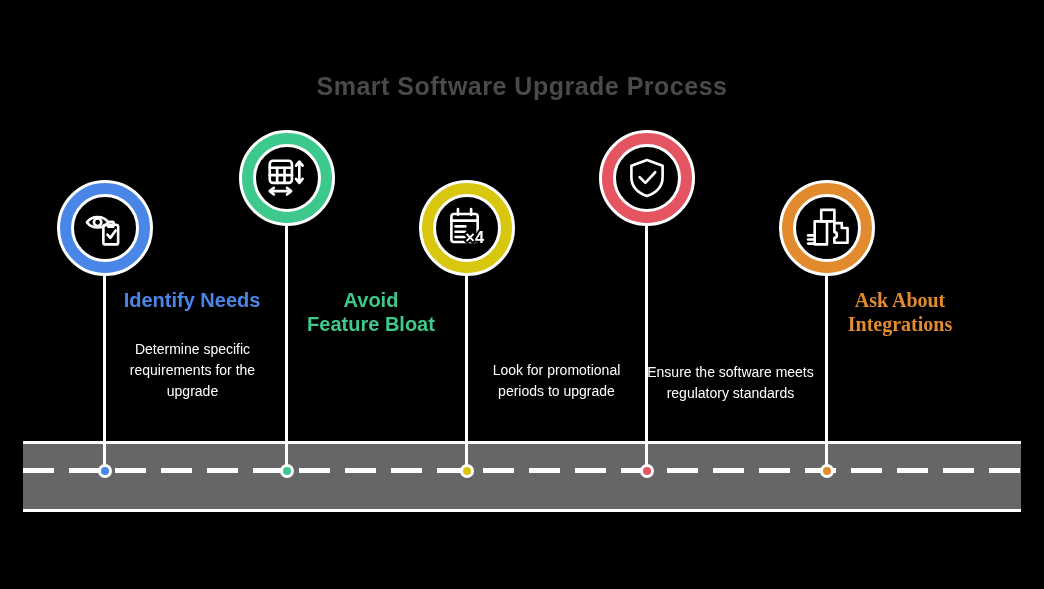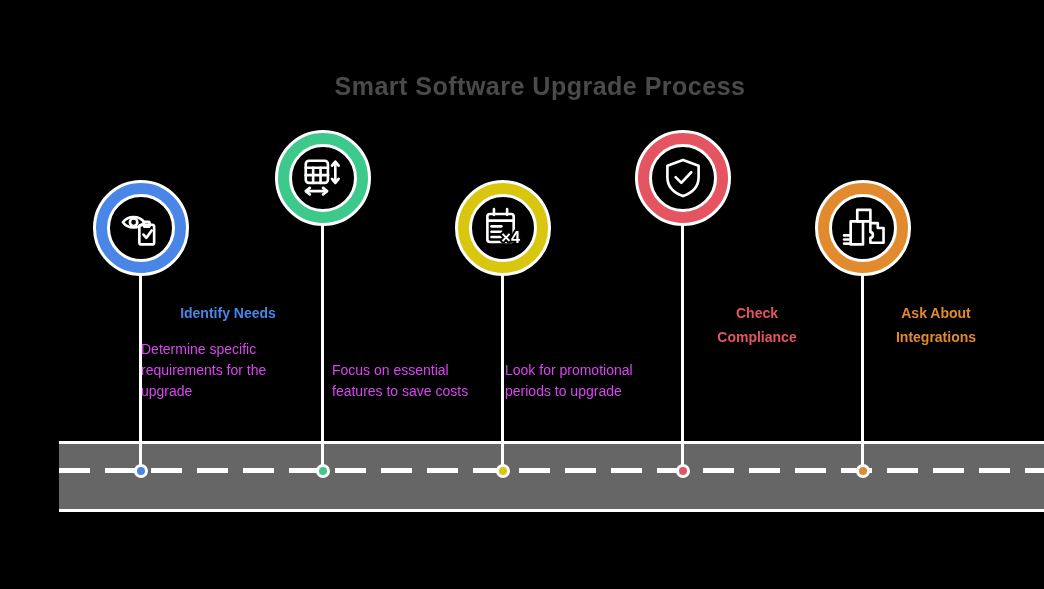--- a/index.html
+++ b/index.html
@@ -1,21 +1,21 @@
 <!DOCTYPE html>
 <html><head>
 <meta charset="utf-8">
 <style>
   html,body{margin:0;padding:0;}
   body{
     width:1044px;height:589px;position:relative;overflow:hidden;
     background:#000000;
     font-family:"Liberation Sans", sans-serif;
   }
-  .stage{position:absolute;inset:0;margin-left:36px;}
+  .stage{position:absolute;inset:0;}
   .page-title{
     position:absolute;top:72px;left:0;width:100%;
     text-align:center;font-size:25px;font-weight:bold;color:#4a4a4a;
     letter-spacing:0.5px;
   }
   .step{position:absolute;inset:0;pointer-events:none;}
   .big-circle{
     position:absolute;width:90px;height:90px;border-radius:50%;
     border:3px solid #ffffff;background:var(--accent);
     display:flex;align-items:center;justify-content:center;
@@ -29,26 +29,26 @@
   .connector{
     position:absolute;width:3px;background:#ffffff;
   }
   .road-dot{
     position:absolute;width:14px;height:14px;border-radius:50%;
     background:#ffffff;top:464px;z-index:5;
     display:flex;align-items:center;justify-content:center;
   }
   .road-dot .pin{width:8px;height:8px;border-radius:50%;background:var(--accent);}
   .step-title{
-    position:absolute;top:301px;text-align:center;
-    font-size:14px;font-weight:bold;line-height:24px;color:var(--accent);
+    position:absolute;top:288px;text-align:center;
+    font-size:20px;font-weight:bold;line-height:24px;color:var(--accent);
   }
   .step-desc{
-    position:absolute;
-    font-size:14px;line-height:21px;color:#d946ef;
+    position:absolute;text-align:center;
+    font-size:14px;line-height:21px;color:#ffffff;
   }
   
   .s0 .big-circle{left:57px;top:180px;}
   .s1 .big-circle{left:239px;top:130px;}
   .s2 .big-circle{left:419px;top:180px;}
   .s3 .big-circle{left:599px;top:130px;}
   .s4 .big-circle{left:779px;top:180px;}
 
   .s0 .connector{left:103px;top:275px;height:194px;}
   .s1 .connector{left:285px;top:225px;height:244px;}
@@ -59,21 +59,21 @@
   .s0 .road-dot{left:98px;}
   .s1 .road-dot{left:280px;}
   .s2 .road-dot{left:460px;}
   .s3 .road-dot{left:640px;}
   .s4 .road-dot{left:820px;}
 
   .s0 .step-title{left:107px;width:170px;}
   .s1 .step-title{left:306px;width:130px;}
   .s2 .step-title{left:481px;width:90px;}
   .s3 .step-title{left:661px;width:120px;}
-  .s4 .step-title{left:840px;width:120px;}
+  .s4 .step-title{left:840px;width:120px;font-family:Liberation Serif, serif;}
 
   .s0 .step-desc{left:105px;width:175px;top:339px;}
   .s1 .step-desc{left:296px;width:150px;top:360px;}
   .s2 .step-desc{left:469px;width:175px;top:360px;}
   .s3 .step-desc{left:643px;width:175px;top:362px;}
   .s4 .step-desc{left:822px;width:175px;top:359px;}
 
   .road{
     position:absolute;left:23px;top:441px;width:998px;height:65px;
     background:#666666;border-top:3px solid #ffffff;border-bottom:3px solid #ffffff;
@@ -135,21 +135,21 @@
           <polyline points="39,29 43,34 47,29"></polyline>
           <line x1="9" y1="44" x2="31" y2="44"></line>
           <polyline points="12,40 7,44 12,48"></polyline>
           <polyline points="28,40 33,44 28,48"></polyline>
         </svg>
       </div>
     </div>
     <div class="road-dot">
         <div class="pin"></div>
       </div>
-    <div class="step-desc">Focus on essential features to save costs</div>
+    <div class="step-title">Avoid Feature Bloat</div>
   </div>
 
   <div class="step s2" style="--accent: #d9c70f;">
     <div class="connector"></div>
     <div class="big-circle">
       <div class="inner-circle">
         <svg viewBox="0 0 56 56" stroke-width="3.2">
           <rect x="9" y="11" width="32" height="34" rx="3"></rect>
           <line x1="17" y1="5" x2="17" y2="12"></line>
           <line x1="33" y1="5" x2="33" y2="12"></line>
@@ -173,21 +173,21 @@
       <div class="inner-circle">
         <svg viewBox="0 0 56 56" stroke-width="3.2">
           <path d="M28 6 L47 13 V27 C47 39 39 46 28 50 C17 46 9 39 9 27 V13 Z"></path>
           <polyline points="19,27 26,34 38,21"></polyline>
         </svg>
       </div>
     </div>
     <div class="road-dot">
         <div class="pin"></div>
       </div>
-    <div class="step-title">Check Compliance</div>
+    <div class="step-desc">Ensure the software meets regulatory standards</div>
   </div>
 
   <div class="step s4" style="--accent: #e28a2e;">
     <div class="connector"></div>
     <div class="big-circle">
       <div class="inner-circle">
         <svg viewBox="0 0 56 56" stroke-width="3.2">
           <rect x="21" y="6" width="16" height="14"></rect>
           <rect x="13" y="20" width="15" height="28"></rect>
           <line x1="5" y1="37" x2="13" y2="37"></line>

